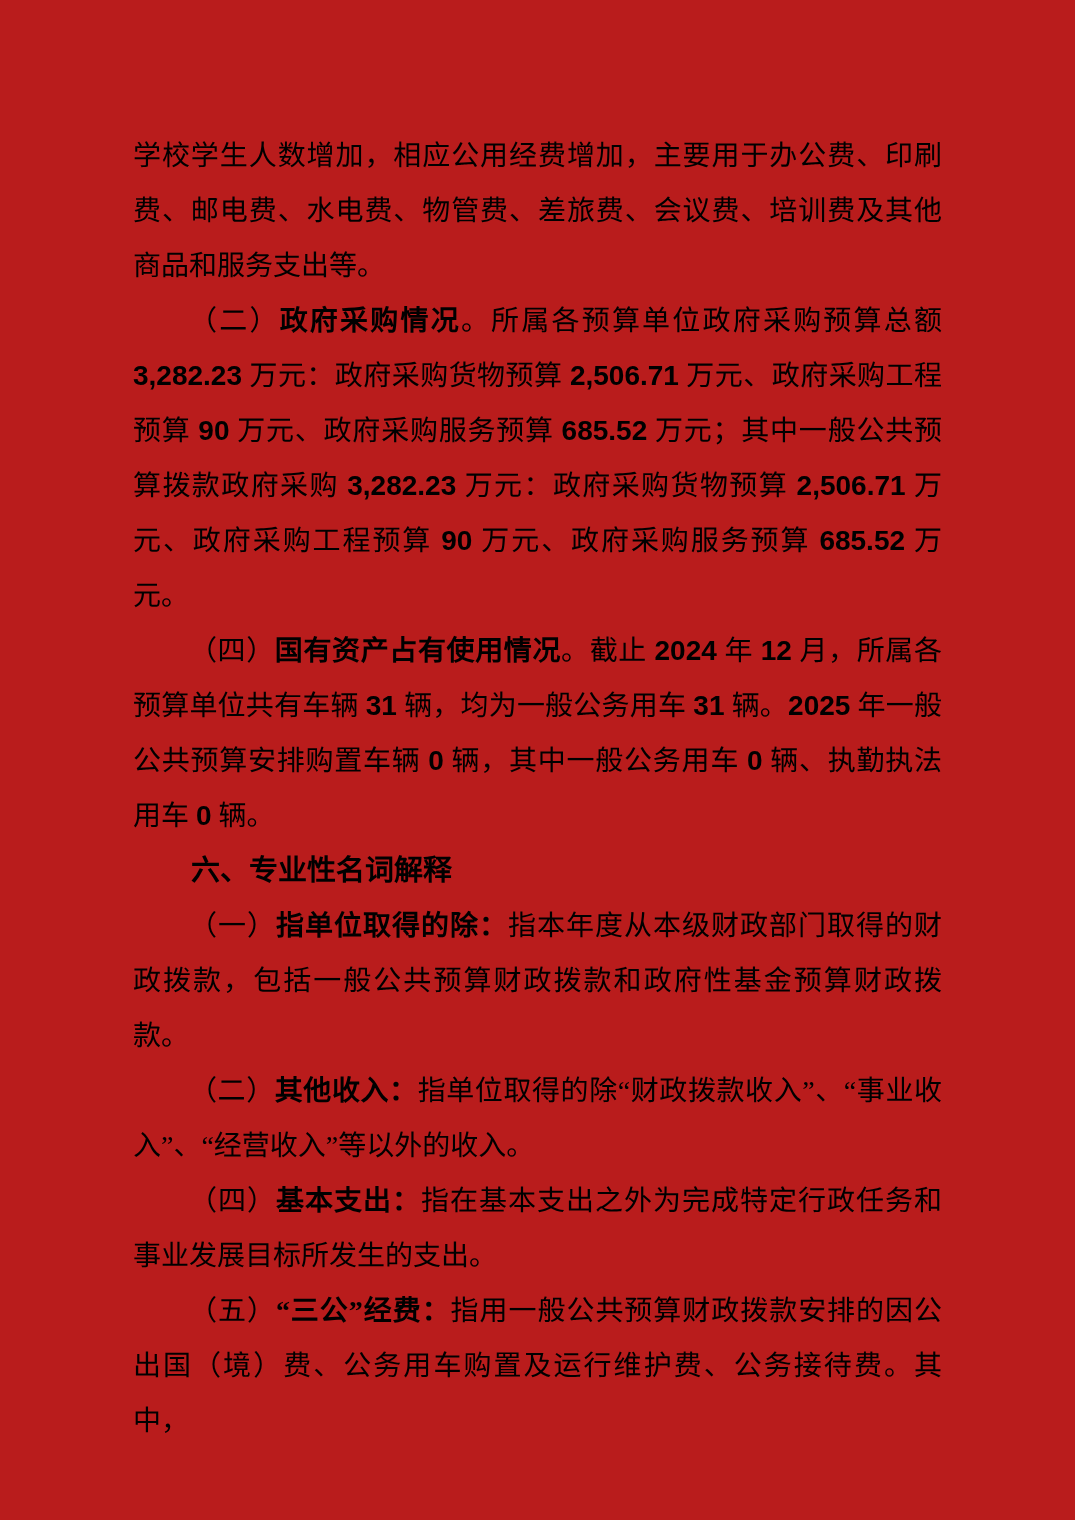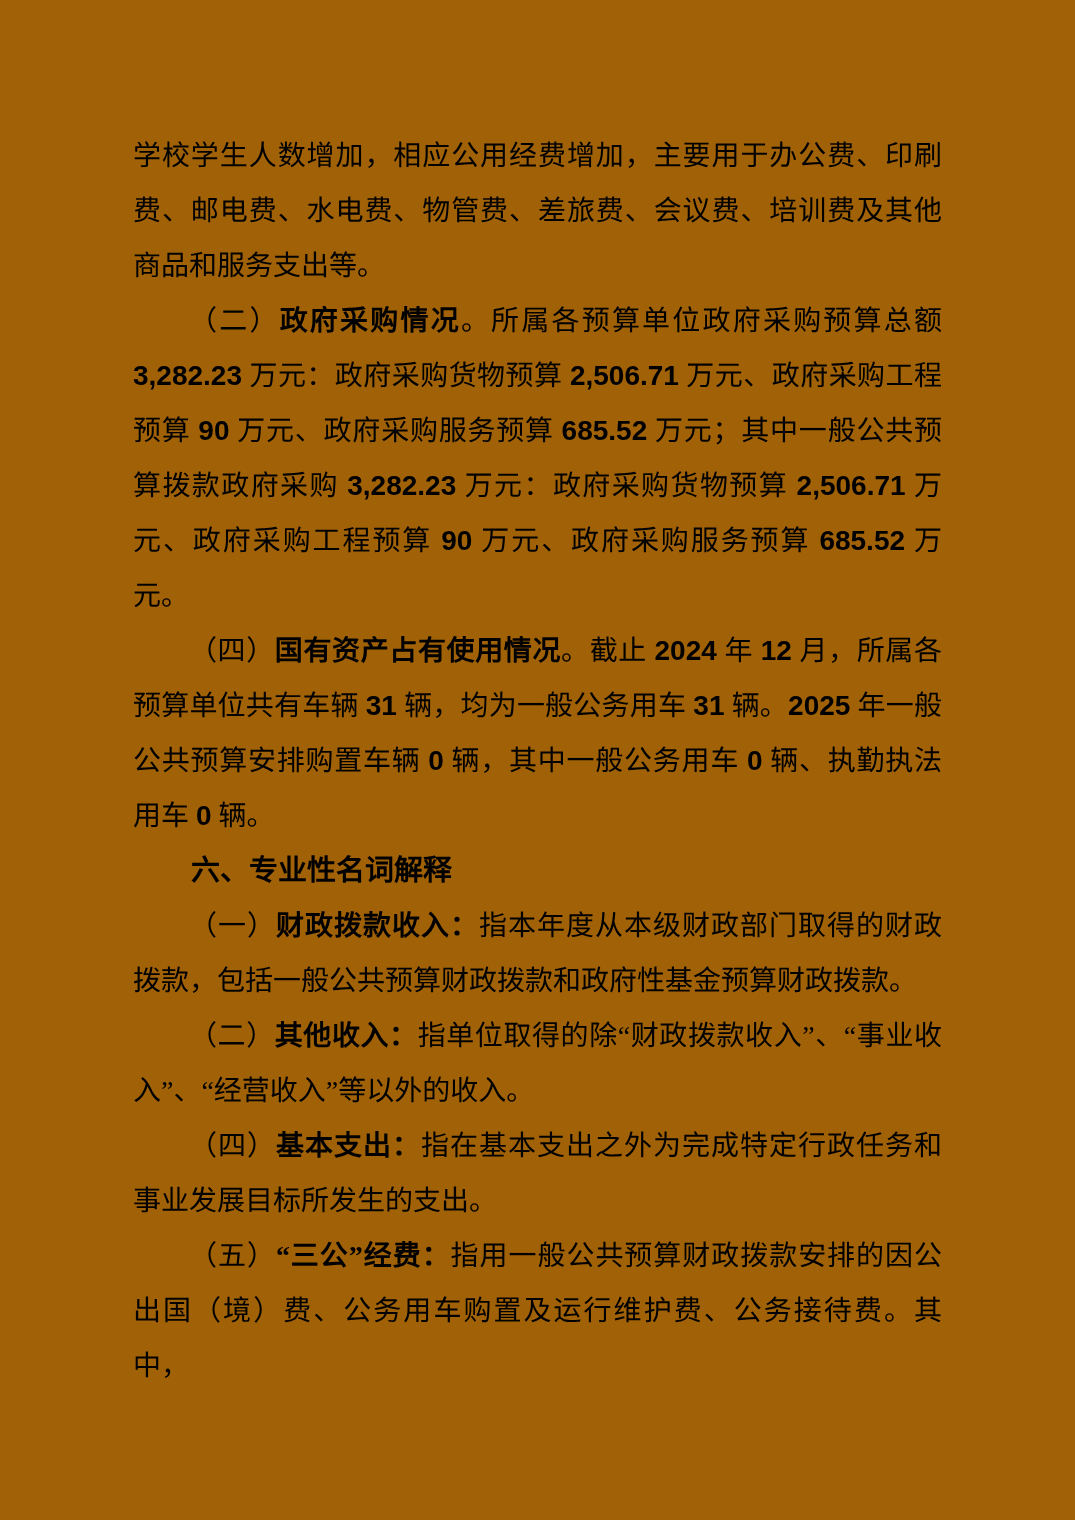--- a/index.html
+++ b/index.html
@@ -4,21 +4,21 @@
 <style>
   html, body {
     margin: 0;
     padding: 0;
     background: #ffffff;
   }
   .page {
     position: relative;
     width: 1075px;
     height: 1520px;
-    background: #a16207;
+    background: #b91c1c;
     overflow: hidden;
   }
   .content {
     position: absolute;
     left: 133px;
     top: 128px;
     width: 809px;
   }
   .content p {
     margin: 0;
@@ -51,18 +51,18 @@
 </style>
 </head>
 <body>
 
 <div class="page">
   <div class="content" id="doc-content">
       <p class="body"><span>学校学生人数增加，相应公用经费增加，主要用于办公费、印刷费、邮电费、水电费、物管费、差旅费、会议费、培训费及其他商品和服务支出等。</span></p>
       <p class="body indent"><span>（二）</span><span class="bold">政府采购情况</span><span>。所属各预算单位政府采购预算总额 <span class="num">3,282.23</span> 万元：政府采购货物预算 <span class="num">2,506.71</span> 万元、政府采购工程预算 <span class="num">90</span> 万元、政府采购服务预算 <span class="num">685.52</span> 万元；其中一般公共预算拨款政府采购 <span class="num">3,282.23</span> 万元：政府采购货物预算 <span class="num">2,506.71</span> 万元、政府采购工程预算 <span class="num">90</span> 万元、政府采购服务预算 <span class="num">685.52</span> 万元。</span></p>
       <p class="body indent"><span>（四）</span><span class="bold">国有资产占有使用情况</span><span>。截止 <span class="num">2024</span> 年 <span class="num">12</span> 月，所属各预算单位共有车辆 <span class="num">31</span> 辆，均为一般公务用车 <span class="num">31</span> 辆。<span class="num">2025</span> 年一般公共预算安排购置车辆 <span class="num">0</span> 辆，其中一般公务用车 <span class="num">0</span> 辆、执勤执法用车 <span class="num">0</span> 辆。</span></p>
       <p class="heading indent"><span class="bold">六、专业性名词解释</span></p>
-      <p class="body indent"><span>（一）</span><span class="bold">财政拨款收入：</span><span>指本年度从本级财政部门取得的财政拨款，包括一般公共预算财政拨款和政府性基金预算财政拨款。</span></p>
+      <p class="body indent"><span>（一）</span><span class="bold">指单位取得的除：</span><span>指本年度从本级财政部门取得的财政拨款，包括一般公共预算财政拨款和政府性基金预算财政拨款。</span></p>
       <p class="body indent"><span>（二）</span><span class="bold">其他收入：</span><span>指单位取得的除“财政拨款收入”、“事业收入”、“经营收入”等以外的收入。</span></p>
       <p class="body indent"><span>（四）</span><span class="bold">基本支出：</span><span>指在基本支出之外为完成特定行政任务和事业发展目标所发生的支出。</span></p>
       <p class="body indent"><span>（五）</span><span class="bold">“三公”经费：</span><span>指用一般公共预算财政拨款安排的因公出国（境）费、公务用车购置及运行维护费、公务接待费。其中，</span></p>
     </div>
 </div>
 
 </body></html>

